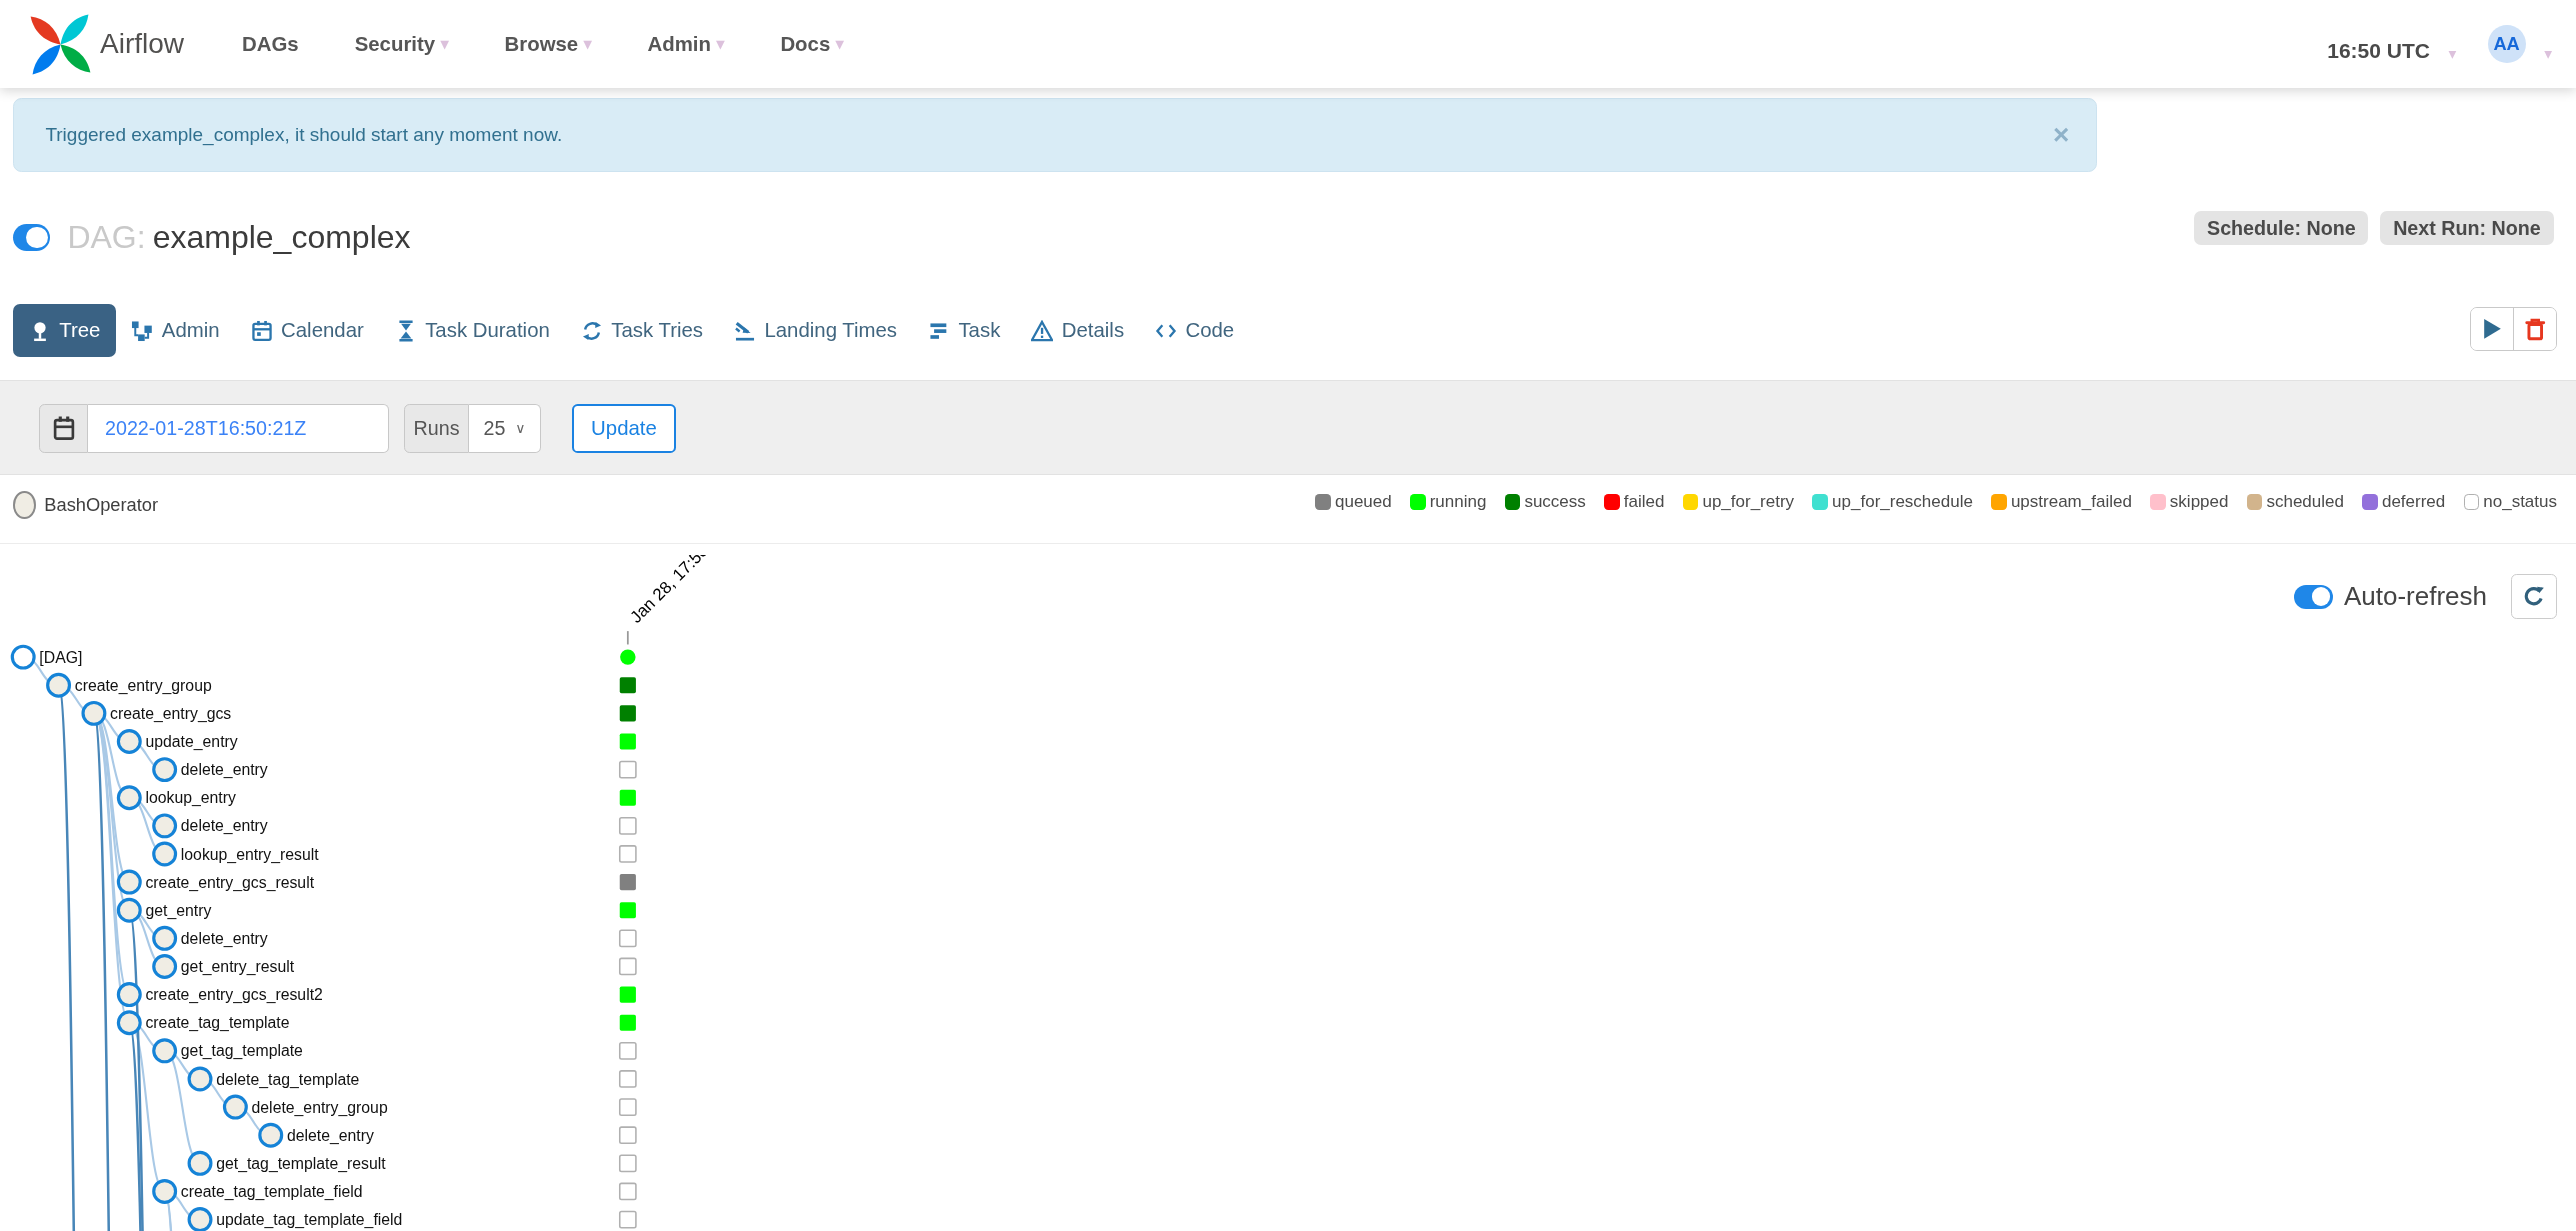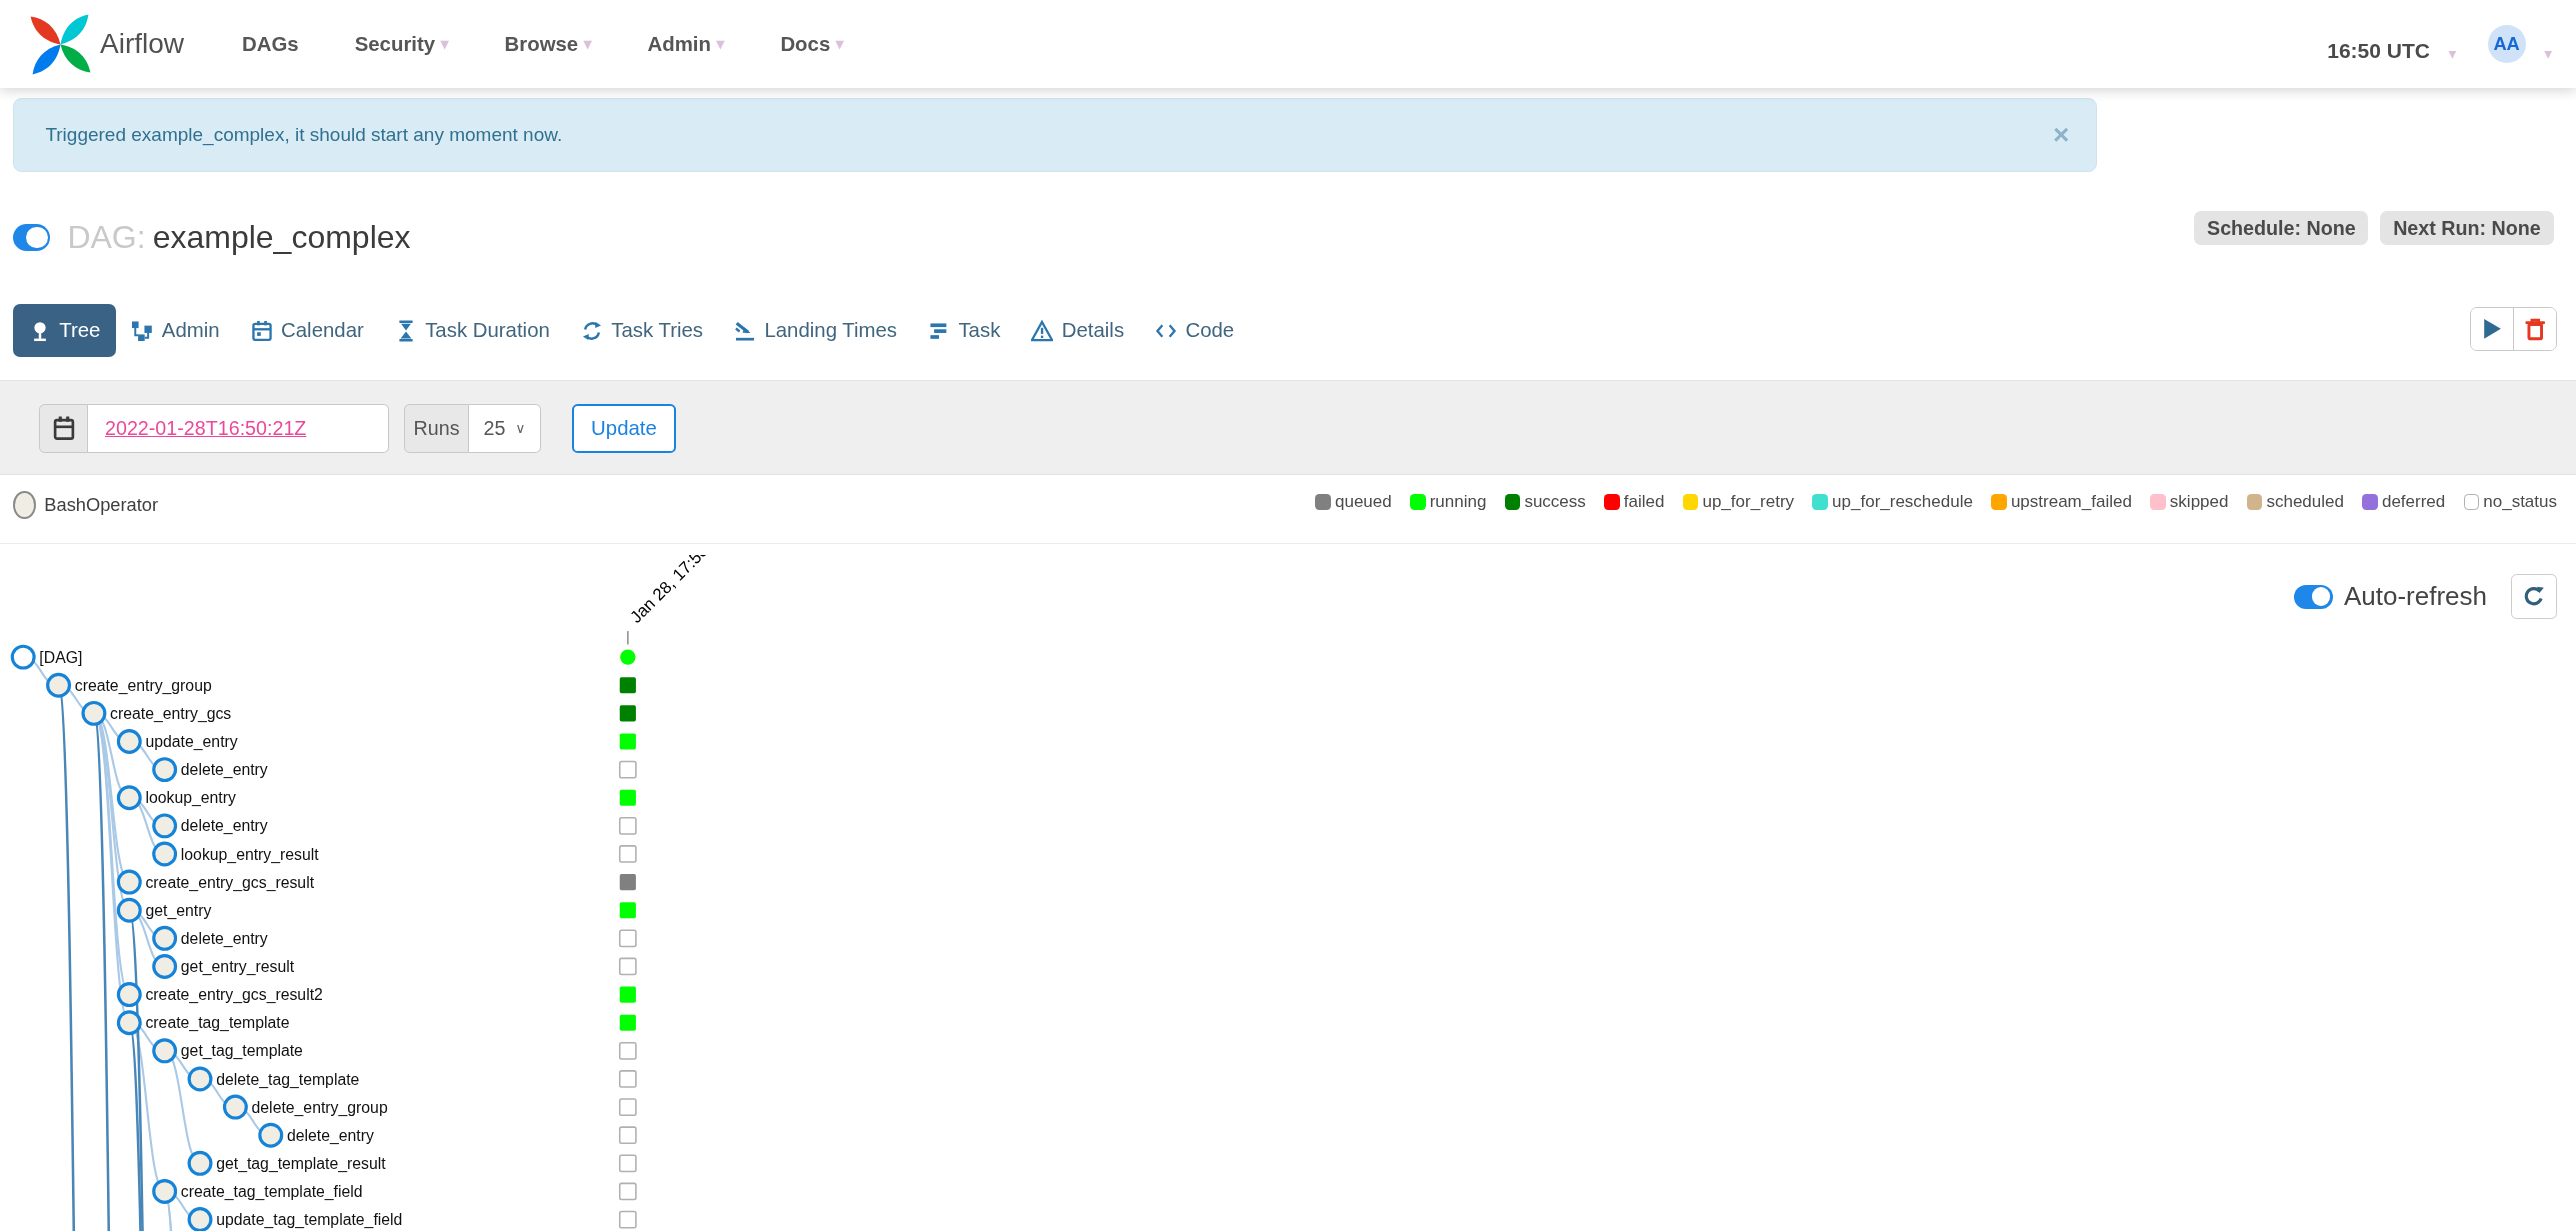--- a/index.html
+++ b/index.html
@@ -46,21 +46,21 @@
   .va-btn{width:42px;height:42px;display:flex;align-items:center;justify-content:center;background:#fff;cursor:pointer;}
   .va-btn + .va-btn{border-left:1.4px solid #c9c9c9;}
   
   .filter{position:absolute;left:0;top:380px;width:2576px;height:95px;background:#efefef;
           border-top:0.7px solid #e2e2e2;border-bottom:0.7px solid #e2e2e2;box-sizing:border-box;}
   .fgroup{position:absolute;top:22.5px;display:flex;height:49px;}
   .addon{background:#e8e8e8;border:1.4px solid #c8c8c8;display:flex;align-items:center;justify-content:center;
          font-size:19.7px;color:#555;box-sizing:border-box;}
   .date-addon{left:39px;width:49px;border-radius:5.6px 0 0 5.6px;}
   .date-input{width:301px;border:1.4px solid #c8c8c8;border-left:none;border-radius:0 5.6px 5.6px 0;font-size:19.7px;
-              color:#ec4899;padding:0 0 0 17px;background:#fff;font-family:"Liberation Sans",sans-serif;box-sizing:border-box;text-decoration:underline;}
+              color:#3b82f6;padding:0 0 0 17px;background:#fff;font-family:"Liberation Sans",sans-serif;box-sizing:border-box;}
   .runs-addon{width:65px;border-radius:5.6px 0 0 5.6px;}
   .runs-select{width:72px;border:1.4px solid #c8c8c8;border-left:none;border-radius:0 5.6px 5.6px 0;background:#fff;
                display:flex;align-items:center;justify-content:center;gap:9.8px;font-size:19.7px;color:#555;box-sizing:border-box;cursor:pointer;}
   .sel-caret{font-size:14px;color:#666;}
   .update-btn{position:absolute;left:572px;top:22.5px;width:104px;height:49px;background:#fff;border:2.1px solid #1a82e2;
               border-radius:5.6px;color:#1a82e2;font-size:20.4px;display:flex;align-items:center;justify-content:center;
               box-sizing:border-box;cursor:pointer;}
   
   .legend-row{position:absolute;left:0;top:485px;width:2576px;height:59px;border-bottom:1.4px solid #ececec;box-sizing:border-box;}
   .op-legend{position:absolute;left:13.4px;top:5.6px;display:flex;align-items:center;gap:8.4px;}

